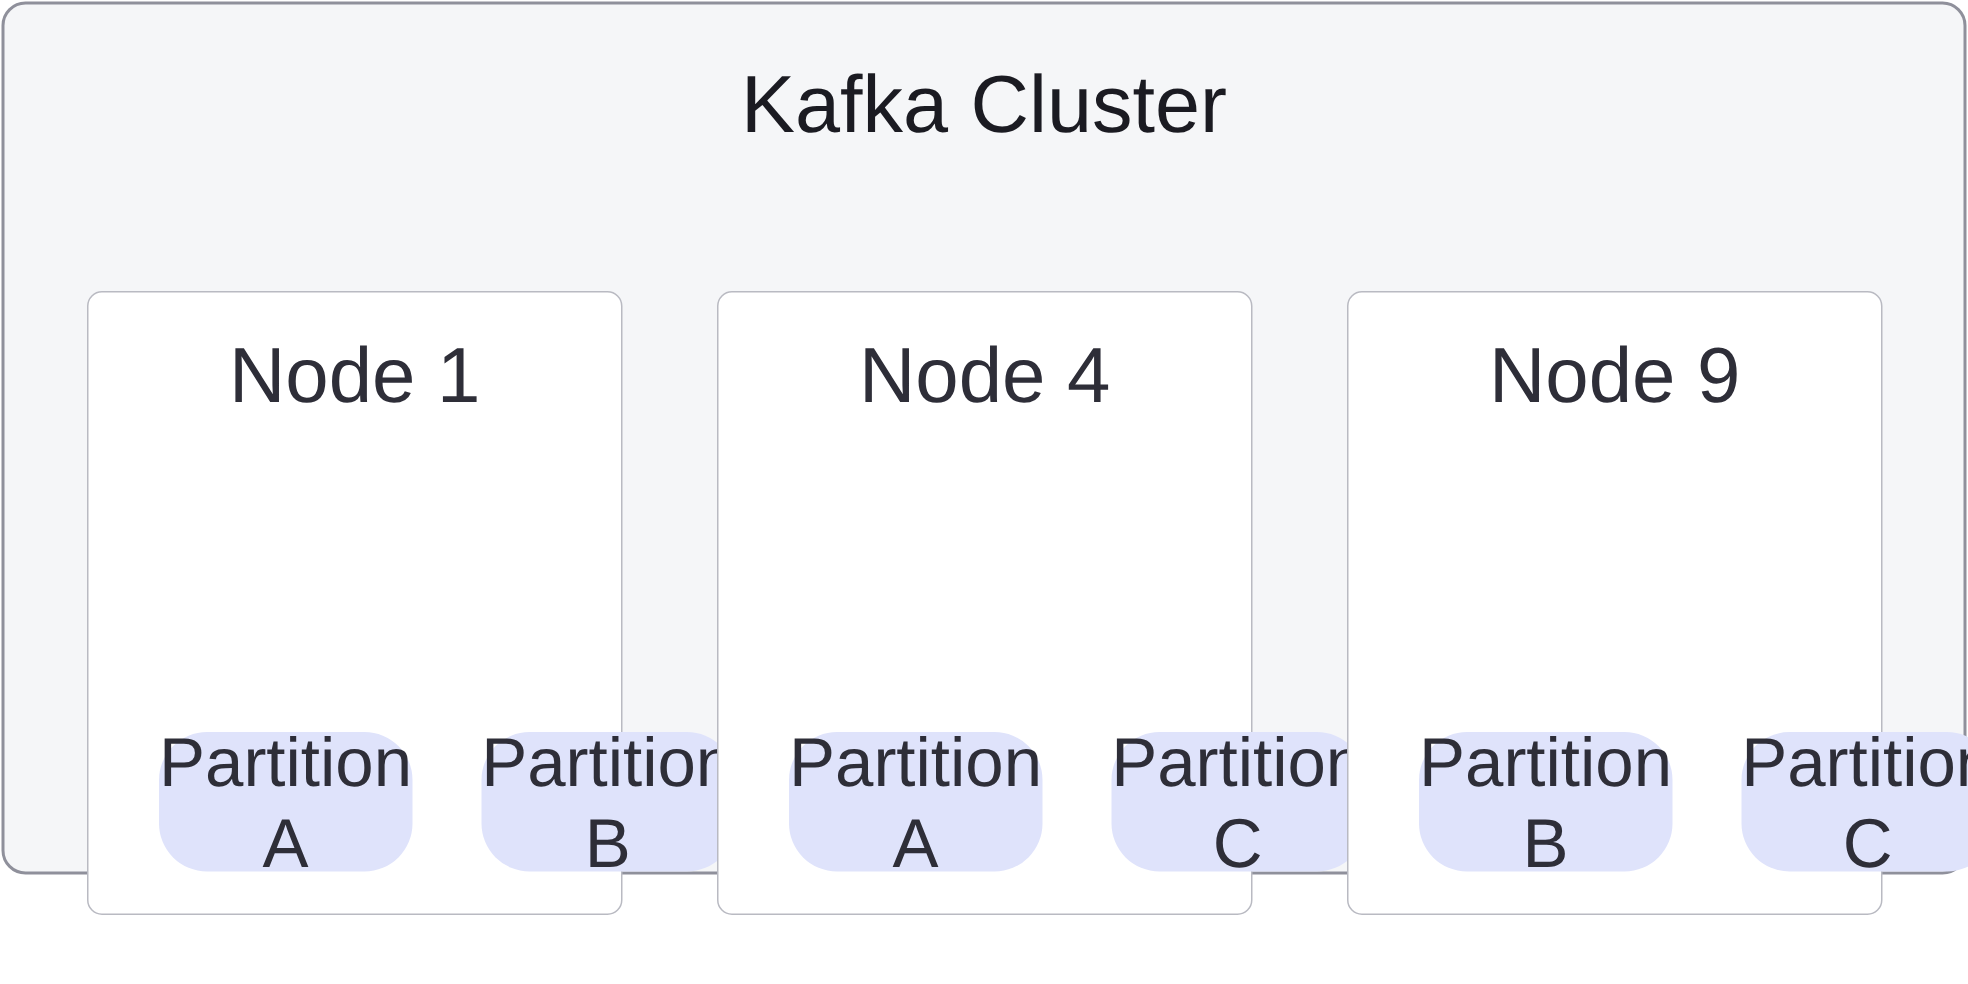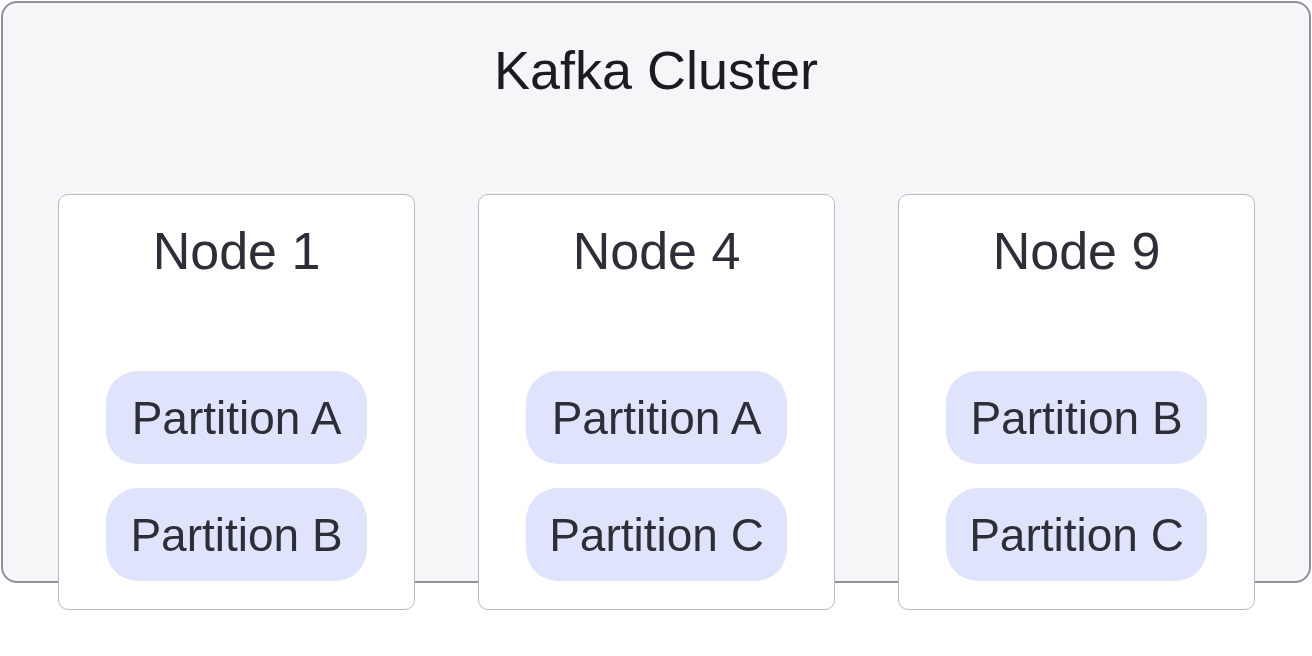--- a/index.html
+++ b/index.html
@@ -62,22 +62,22 @@
     font-size: 52px;
     line-height: 1.1;
     color: var(--text-color);
   }
   .partitions {
     position: absolute;
     left: 47px;
     right: 47px;
     bottom: 28px;
     display: flex;
-    flex-direction: column;
-    gap: 24px;
+    flex-direction: row;
+    gap: 46px;
     text-align: center;
   }
   .partition-pill {
     height: 93px;
     border-radius: 32px;
     background: var(--pill-bg);
     display: flex;
     align-items: center;
     justify-content: center;
     font-size: 46px;

